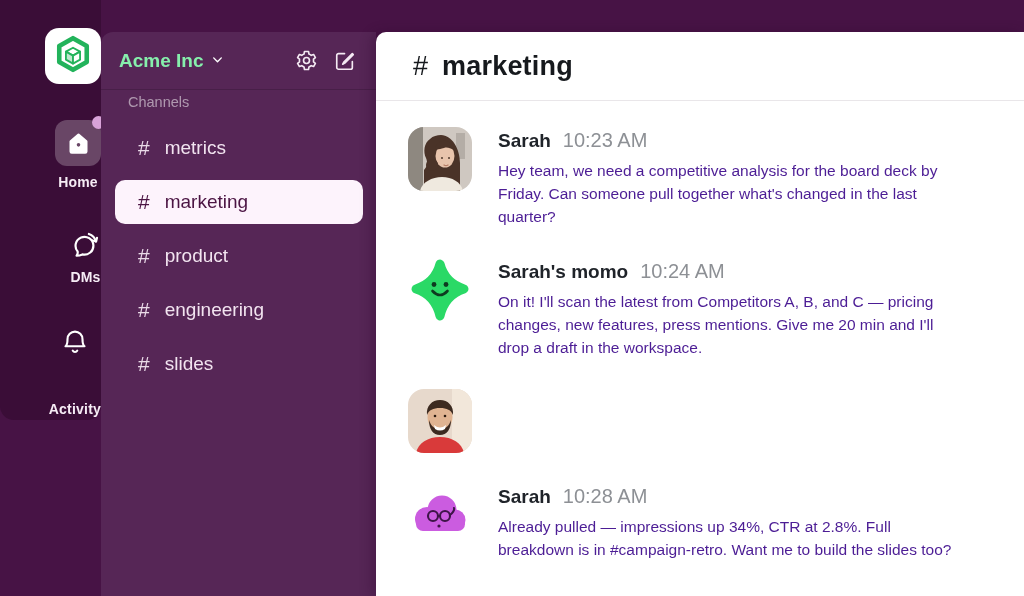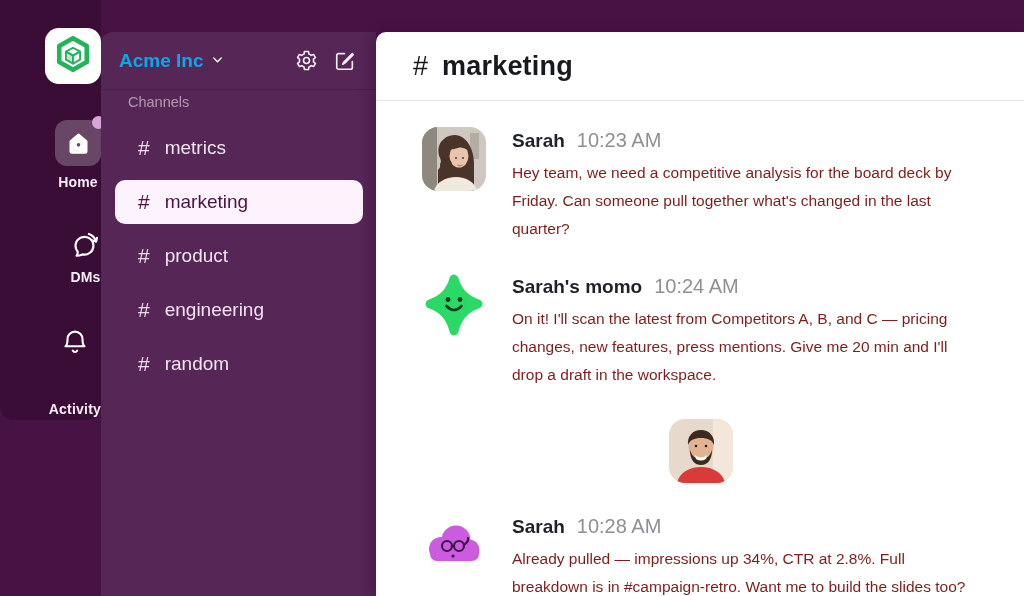--- a/index.html
+++ b/index.html
@@ -41,21 +41,21 @@
   
   .sidebar{
     position:absolute;left:101px;top:32px;width:275px;height:564px;
     background:#562656;border-top-left-radius:12px;
   }
   .ws-header{
     height:57px;display:flex;align-items:center;padding:0 20px 0 18px;
     border-bottom:1px solid rgba(0,0,0,0.16);
   }
   .ws-name-btn{display:flex;align-items:center;gap:8px;cursor:pointer;flex:1;}
-  .ws-name{font-size:19px;font-weight:bold;color:#0ea5e9;}
+  .ws-name{font-size:19px;font-weight:bold;color:#86efac;}
   .ws-actions{display:flex;align-items:center;gap:16px;}
   .icon-btn{display:flex;align-items:center;justify-content:center;cursor:pointer;}
   .section-label{
     margin:4px 0 0 27px;font-size:14.5px;color:rgba(255,255,255,0.52);
   }
   .channel-list{margin-top:16px;padding:0 13px 0 14px;}
   .channel-row{
     height:44px;margin-bottom:10px;border-radius:10px;
     display:flex;align-items:center;padding-left:23px;gap:15px;
     color:#f2e4f0;cursor:pointer;
@@ -72,29 +72,29 @@
     background:#ffffff;border-top-left-radius:10px;
     box-shadow:-5px 0 12px rgba(40,5,40,0.28);
   }
   .chan-header{
     height:68px;display:flex;align-items:center;gap:14px;padding-left:37px;
     border-bottom:1px solid #e9e6e9;
   }
   .chan-hash{font-size:27px;font-weight:500;color:#16191d;}
   .chan-title{font-size:27px;font-weight:800;color:#16191d;letter-spacing:.2px;}
   .messages{padding:26px 30px 0 32px;}
-  .msg{display:flex;gap:26px;margin-bottom:30px;justify-content:center;}
+  .msg{display:flex;gap:26px;margin-bottom:30px;}
   .avatar{width:64px;height:64px;flex:0 0 64px;border-radius:16px;overflow:hidden;cursor:pointer;}
   .avatar.bare{border-radius:0;overflow:visible;}
   .msg-body{padding-top:2px;}
   .msg-head{display:flex;align-items:baseline;gap:12px;}
   .msg-author{font-size:19px;font-weight:bold;color:#1f2329;cursor:pointer;}
   .msg-time{font-size:20px;color:#8d9095;}
   .msg-text{
-    margin-top:7px;font-size:15.5px;line-height:28px;color:#7f1d1d;
+    margin-top:7px;font-size:15.5px;line-height:23px;color:#4c1d95;
     max-width:468px;
   }
 </style>
 </head>
 <body>
 
 <div class="rail">
   <div class="rail-panel">
 
     <div class="logo-tile">
@@ -185,21 +185,21 @@
     <div class="channel-row">
       <span class="hash">#</span>
       <span class="cname">product</span>
     </div>
     <div class="channel-row">
       <span class="hash">#</span>
       <span class="cname">engineering</span>
     </div>
     <div class="channel-row">
       <span class="hash">#</span>
-      <span class="cname">random</span>
+      <span class="cname">slides</span>
     </div>
   </div>
 </div>
 
 <div class="main">
 
   <div class="chan-header">
     <span class="chan-hash">#</span>
     <span class="chan-title">marketing</span>
   </div>

